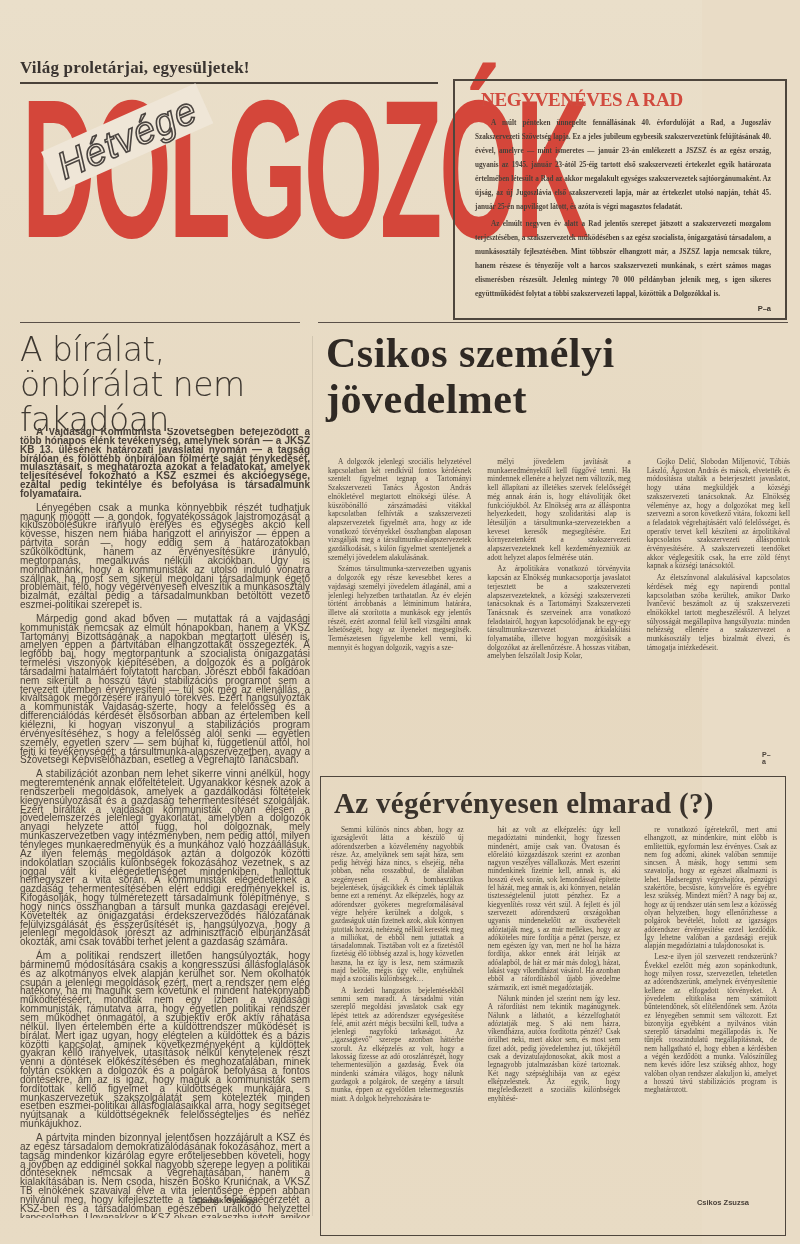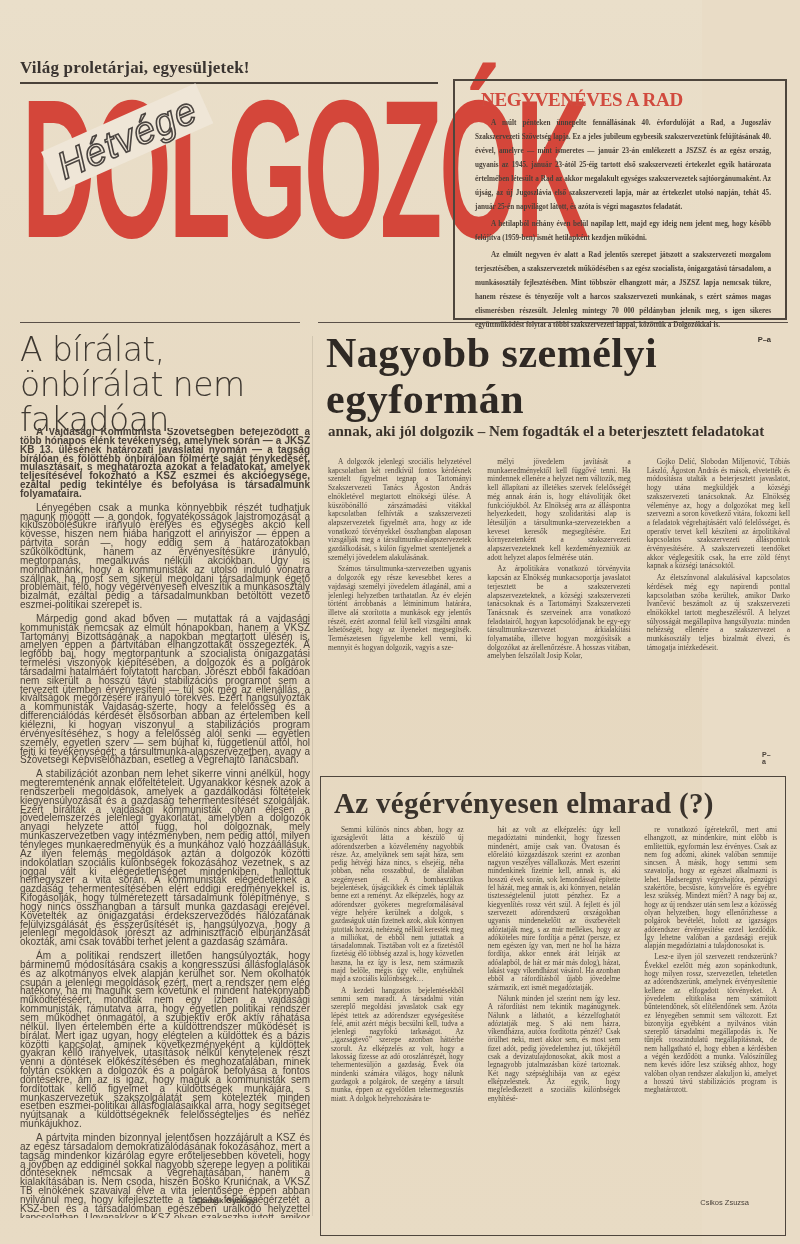--- a/index.html
+++ b/index.html
@@ -65,61 +65,59 @@
   .col { font-family: "Liberation Serif", serif; font-size: 7.4px; line-height: 8.7px; color: #4a423a; text-align: justify; overflow: hidden; }
   .col p { text-indent: 10px; margin-bottom: 3px; }
   .main-sig { position: absolute; left: 762px; top: 751px; font-family: "Liberation Sans", sans-serif; font-weight: bold; font-size: 7px; color: #4a423a; }
 
   
   .just-box { position: absolute; left: 320px; top: 776px; width: 466px; height: 460px;
     border: 1.5px solid #4e463d; padding: 10px 8px 6px 10px; }
   .just-head { font-family: "Liberation Serif", serif; font-size: 29px; color: #3a332c; margin: 0 0 6px 3px; letter-spacing: 0.3px; }
   .just-cols { display: grid; grid-template-columns: 1fr 1fr 1fr; column-gap: 24px; height: 382px; }
   .just-cols .col { font-size: 7.3px; line-height: 8.3px; }
-  .just-sig { position: absolute; right: 36px; bottom: 28px; font-family: "Liberation Sans", sans-serif; font-weight: normal; font-size: 7.5px; color: #4a423a; margin-left: 9px; }
+  .just-sig { position: absolute; right: 36px; bottom: 28px; font-family: "Liberation Sans", sans-serif; font-weight: bold; font-size: 7.5px; color: #4a423a; margin-left: 9px; }
 
   .vrule { position: absolute; left: 312px; top: 336px; width: 1px; height: 880px; background: rgba(90,80,70,0.15); }
 </style>
 </head>
 <body>
 
 <div class="page">
 
   <div class="slogan">Világ proletárjai, egyesüljetek!</div>
   <div class="slogan-rule"></div>
   <div class="logo">
     <div class="logo-text">DOLGOZÓK</div>
     <div class="hetvege">Hétvége</div>
   </div>
 
   <div class="rad-box">
     <div class="rad-title">NEGYVENÉVES A RAD</div>
     <p class="rad-p">A múlt pénteken ünnepelte fennállásának 40. évfordulóját a Rad, a Jugoszláv Szakszervezeti Szövetség lapja. Ez a jeles jubileum egybeesik szakszervezetünk felújításának 40. évével, amelyre — mint ismeretes — január 23-án emlékezett a JSZSZ és az egész ország, ugyanis az 1945. január 23-ától 25-éig tartott első szakszervezeti értekezlet egyik határozata értelmében létesült a Rad az akkor megalakult egységes szakszervezetek sajtóorgánumaként. Az újság, az új Jugoszlávia első szakszervezeti lapja, már az értekezlet utolsó napján, tehát 45. január 25-én napvilágot látott, és azóta is végzi magasztos feladatát.</p>
-    <p class="rad-p">A hetilapból néhány éven belül napilap lett, majd egy ideig nem jelent meg, hogy később felújítva (1959-ben) ismét hetilapként kezdjen működni.</p>
     <p class="rad-p">Az elmúlt negyven év alatt a Rad jelentős szerepet játszott a szakszervezeti mozgalom terjesztésében, a szakszervezetek működésében s az egész szocialista, önigazgatású társadalom, a munkásosztály fejlesztésében. Mint többször elhangzott már, a JSZSZ lapja nemcsak tükre, hanem részese és tényezője volt a harcos szakszervezeti munkának, s ezért számos magas elismerésben részesült. Jelenleg mintegy 70 000 példányban jelenik meg, s igen sikeres együttműködést folytat a többi szakszervezeti lappal, közöttük a Dolgozókkal is.</p>
     <div class="sig">P–a</div>
   </div>
 
   <div class="rule-top"></div>
   <div class="rule-top2"></div>
   <div class="vrule"></div>
 
   <h1 class="left-head">A bírálat, önbírálat nem fakadóan</h1>
   <div class="left-body">
     <p class="lead">A Vajdasági Kommunista Szövetségben befejeződött a több hónapos élénk tevékenység, amelynek során — a JKSZ KB 13. ülésének határozati javaslatai nyomán — a tagság bírálóan és fölöttébb önbírálóan fölmérte saját ténykedését, mulasztásait, s meghatározta azokat a feladatokat, amelyek teljesítésével fokozható a KSZ eszmei és akcióegysége, ezáltal pedig tekintélye és befolyása is társadalmunk folyamataira.</p>
     <p>Lényegében csak a munka könnyebbik részét tudhatjuk magunk mögött — a gondok, fogyatékosságok lajstromozását a kiküszöbölésükre irányuló erélyes és egységes akció kell kövesse, hiszen nem hiába hangzott el annyiszor — éppen a pártvita során —, hogy eddig sem a határozatokban szűkölködtünk, hanem az érvényesítésükre irányuló, megtorpanás, megalkuvás nélküli akciókban. Úgy is mondhatnánk, hogy a kommunisták az utolsó induló vonatra szállnak, ha most sem sikerül megoldani társadalmunk égető problémáit, félő, hogy végérvényesen elveszítik a munkásosztály bizalmát, ezáltal pedig a társadalmunkban betöltött vezető eszmei-politikai szerepet is.</p>
     <p>Márpedig gond akad bőven — mutattak rá a vajdasági kommunisták nemcsak az elmúlt hónapokban, hanem a VKSZ Tartományi Bizottságának a napokban megtartott ülésén is, amelyen éppen a pártvitában elhangzottakat összegezték. A legfőbb baj, hogy megtorpantunk a szocialista önigazgatási termelési viszonyok kiépítésében, a dolgozók és a polgárok társadalmi hatalmáért folytatott harcban. Jórészt ebből fakadóan nem sikerült a hosszú távú stabilizációs programot sem a tervezett ütemben érvényesíteni — túl sok még az ellenállás, a kiváltságok megőrzésére irányuló törekvés. Ezért hangsúlyozták a kommunisták Vajdaság-szerte, hogy a felelősség és a differenciálódás kérdését elsősorban abban az értelemben kell kiélezni, ki hogyan viszonyul a stabilizációs program érvényesítéséhez, s hogy a felelősség alól senki — egyetlen személy, egyetlen szerv — sem bújhat ki, függetlenül attól, hol fejti ki tevékenységét: a társultmunka-alapszervezetben, avagy a Szövetségi Képviselőházban, esetleg a Végrehajtó Tanácsban.</p>
     <p>A stabilizációt azonban nem lehet sikerre vinni anélkül, hogy megteremtenénk annak előfeltételeit. Ugyanakkor késnek azok a rendszerbeli megoldások, amelyek a gazdálkodási föltételek kiegyensúlyozását és a gazdaság tehermentesítését szolgálják. Ezért bírálták a vajdasági kommunisták olyan élesen a jövedelemszerzés jelenlegi gyakorlatát, amelyben a dolgozók anyagi helyzete attól függ, hol dolgoznak, mely munkaszervezetben vagy intézményben, nem pedig attól, milyen tényleges munkaeredményük és a munkához való hozzáállásuk. Az ilyen felemás megoldások aztán a dolgozók közötti indokolatlan szociális különbségek fokozásához vezetnek, s az joggal vált ki elégedetlenséget mindenkiben, hallottuk nemegyszer a vita során. A kommunisták elégedetlenek a gazdaság tehermentesítésében elért eddigi eredményekkel is. Kifogásolják, hogy túlméretezett társadalmunk fölépítménye, s hogy nincs összhangban a társult munka gazdasági erejével. Követelték az önigazgatási érdekszerveződés hálózatának felülvizsgálását és ésszerűsítését is, hangsúlyozva, hogy a jelenlegi megoldások jórészt az adminisztráció elburjánzását okozták, ami csak további terhet jelent a gazdaság számára.</p>
     <p>Ám a politikai rendszert illetően hangsúlyozták, hogy bárminemű módosítására csakis a kongresszusi állásfoglalások és az alkotmányos elvek alapján kerülhet sor. Nem okolhatók csupán a jelenlegi megoldások ezért, mert a rendszer nem elég hatékony, ha mi magunk sem követünk el mindent hatékonyabb működtetéséért, mondták nem egy ízben a vajdasági kommunisták, rámutatva arra, hogy egyetlen politikai rendszer sem működhet önmagától, a szubjektív erők aktív ráhatása nélkül. Ilyen értelemben érte a küldöttrendszer működését is bírálat. Mert igaz ugyan, hogy elégtelen a küldöttek és a bázis közötti kapcsolat, aminek következményeként a küldöttek gyakran kellő irányelvek, utasítások nélkül kénytelenek részt venni a döntések előkészítésében és meghozatalában, minek folytán csökken a dolgozók és a polgárok befolyása a fontos döntésekre, ám az is igaz, hogy maguk a kommunisták sem fordítottak kellő figyelmet a küldöttségek munkájára, s munkaszervezetük szakszolgálatát sem kötelezték minden esetben eszmei-politikai állásfoglalásaikkal arra, hogy segítséget nyújtsanak a küldöttségeknek felelősségteljes és nehéz munkájukhoz.</p>
     <p>A pártvita minden bizonnyal jelentősen hozzájárult a KSZ és az egész társadalom demokratizálódásának fokozásához, mert a tagság mindenkor kizárólag egyre erőteljesebben követeli, hogy a jövőben az eddiginél sokkal nagyobb szerepe legyen a politikai döntéseknek nemcsak a végrehajtásában, hanem a kialakításában is. Nem csoda, hiszen Boško Krunićnak, a VKSZ TB elnökének szavaival élve a vita jelentősége éppen abban nyilvánul meg, hogy kifejlesztette a tagság felelősségérzetét a KSZ-ben és a társadalomban egészében uralkodó helyzettel kapcsolatban. Ugyanakkor a KSZ olyan szakaszba jutott, amikor a tagságnak és a vezetőségnek is neki kell gyürkőznie, és az eddiginél több és jobb munkával kell igazolnia a bizalmat. Ezért mondtuk írásunk elején, hogy a pártvita befejezésével a munkának csupán a könnyebbik részét tudhatjuk magunk mögött: a bírálat, önbírálat önmagában nem elegendő ahhoz, hogy változtassunk is a dolgokon. Ehhez az eddiginél összehasonlíthatatlanul erélyesebb, egységesebb akció kell minden szinten, a KSZ-alapszervezetektől a JKSZ Központi Bizottságáig, vagy ha úgy tetszik, a tmasz-októl a Szövetségi Képviselőházig, mert csak az vallhatja igazán kommunistának magát, aki tevékenységét nem az üléseken való részvételben meríti ki, hanem aktívan részt is vesz a társadalmi viszonyok szocialista önigazgatási átalakításában. Az előttünk álló differenciálódást is ilyen értelemben kell befejezetlennek ítélnünk.</p>
   </div>
   <div class="left-sig">Csehák Gyöngyi</div>
 
-  <h1 class="main-head">Nagyobb személyi egyformán</h1>
-  <h2 class="main-sub">annak, aki jól dolgozik – Nem fogadták el a beterjesztett feladatokat</h2>
+  <h1 class="main-head">Csikos személyi jövedelmet</h1>
   <div class="main-cols">
     <div class="col">
       <p>A dolgozók jelenlegi szociális helyzetével kapcsolatban két rendkívül fontos kérdésnek szentelt figyelmet tegnap a Tartományi Szakszervezeti Tanács Ágoston András elnökletével megtartott elnökségi ülése. A küszöbönálló zárszámadási vitákkal kapcsolatban felhívták a szakszervezeti alapszervezetek figyelmét arra, hogy az ide vonatkozó törvényekkel összhangban alaposan vizsgálják meg a társultmunka-alapszervezetek gazdálkodását, s külön figyelmet szenteljenek a személyi jövedelem alakulásának.</p>
       <p>Számos társultmunka-szervezetben ugyanis a dolgozók egy része kevesebbet keres a vajdasági személyi jövedelem átlagánál, ami a jelenlegi helyzetben tarthatatlan. Az év elején történt árrobbanás a létminimum határára, illetve alá szorította a munkások egy jelentős részét, ezért azonnal felül kell vizsgálni annak lehetőségét, hogy az ilyeneket megsegítsék. Természetesen figyelembe kell venni, ki mennyit és hogyan dolgozik, vagyis a sze-</p>
     </div>
     <div class="col">
       <p>mélyi jövedelem javítását a munkaeredményektől kell függővé tenni. Ha mindennek ellenére a helyzet nem változik, meg kell állapítani az illetékes szervek felelősségét még annak árán is, hogy eltávolítják őket funkciójukból. Az Elnökség arra az álláspontra helyezkedett, hogy szolidaritási alap is létesüljön a társultmunka-szervezetekben a keveset keresők megsegítésére. Ezt környezetenként a szakszervezeti alapszervezeteknek kell kezdeményezniük az adott helyzet alapos felmérése után.</p>
       <p>Az árpolitikára vonatkozó törvényvita kapcsán az Elnökség munkacsoportja javaslatot terjesztett be a szakszervezeti alapszervezeteknek, a községi szakszervezeti tanácsoknak és a Tartományi Szakszervezeti Tanácsnak és szerveinek arra vonatkozó feladatairól, hogyan kapcsolódjanak be egy-egy társultmunka-szervezet árkialakítási folyamatába, illetve hogyan mozgósítsák a dolgozókat az árellenőrzésre. A hosszas vitában, amelyben felszólalt Josip Kolar,</p>
     </div>
     <div class="col">

